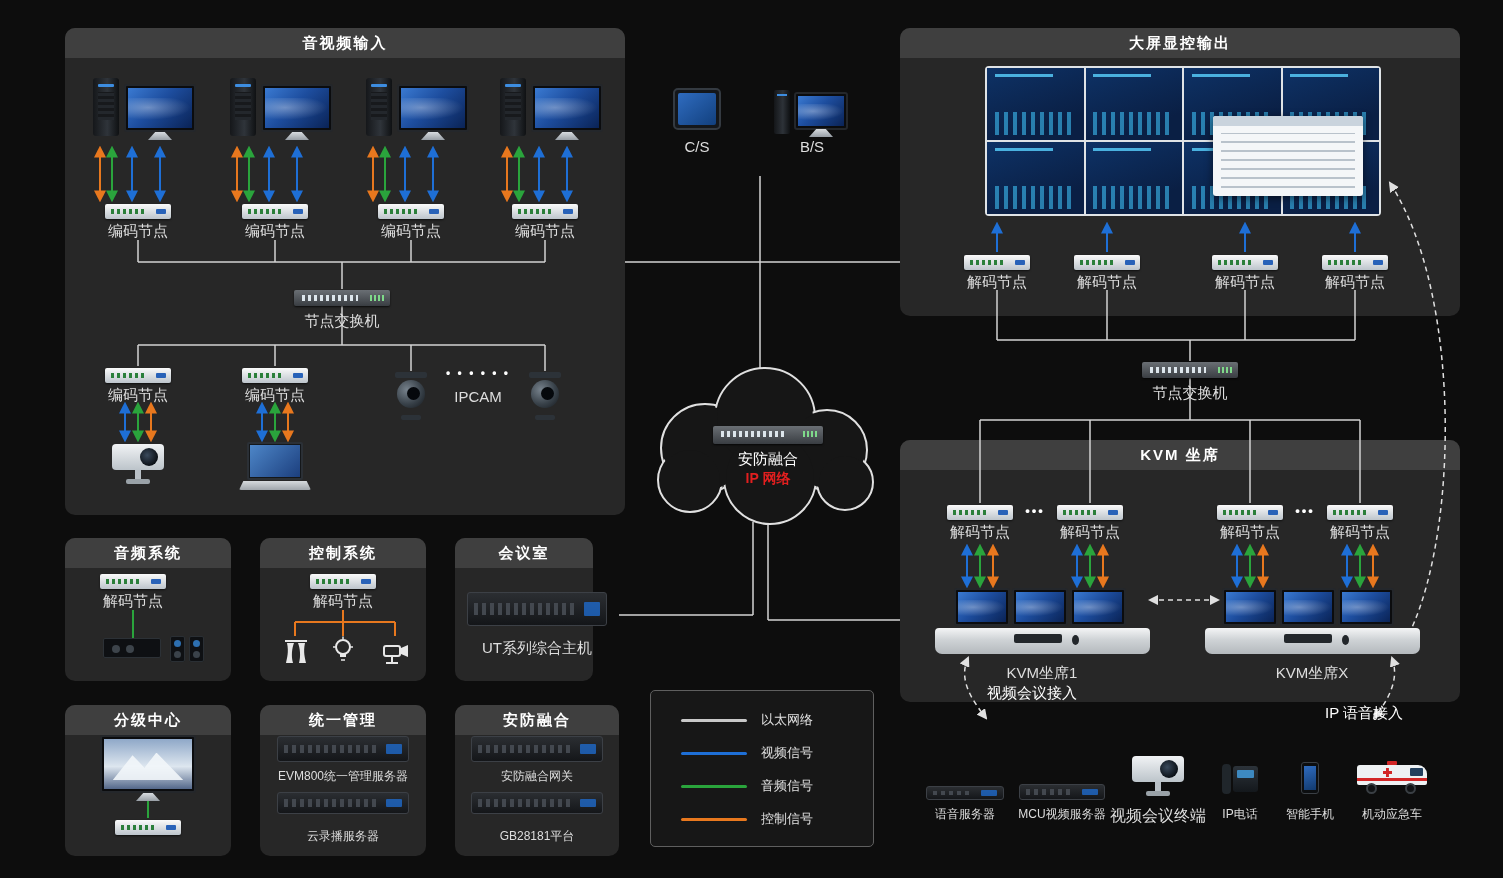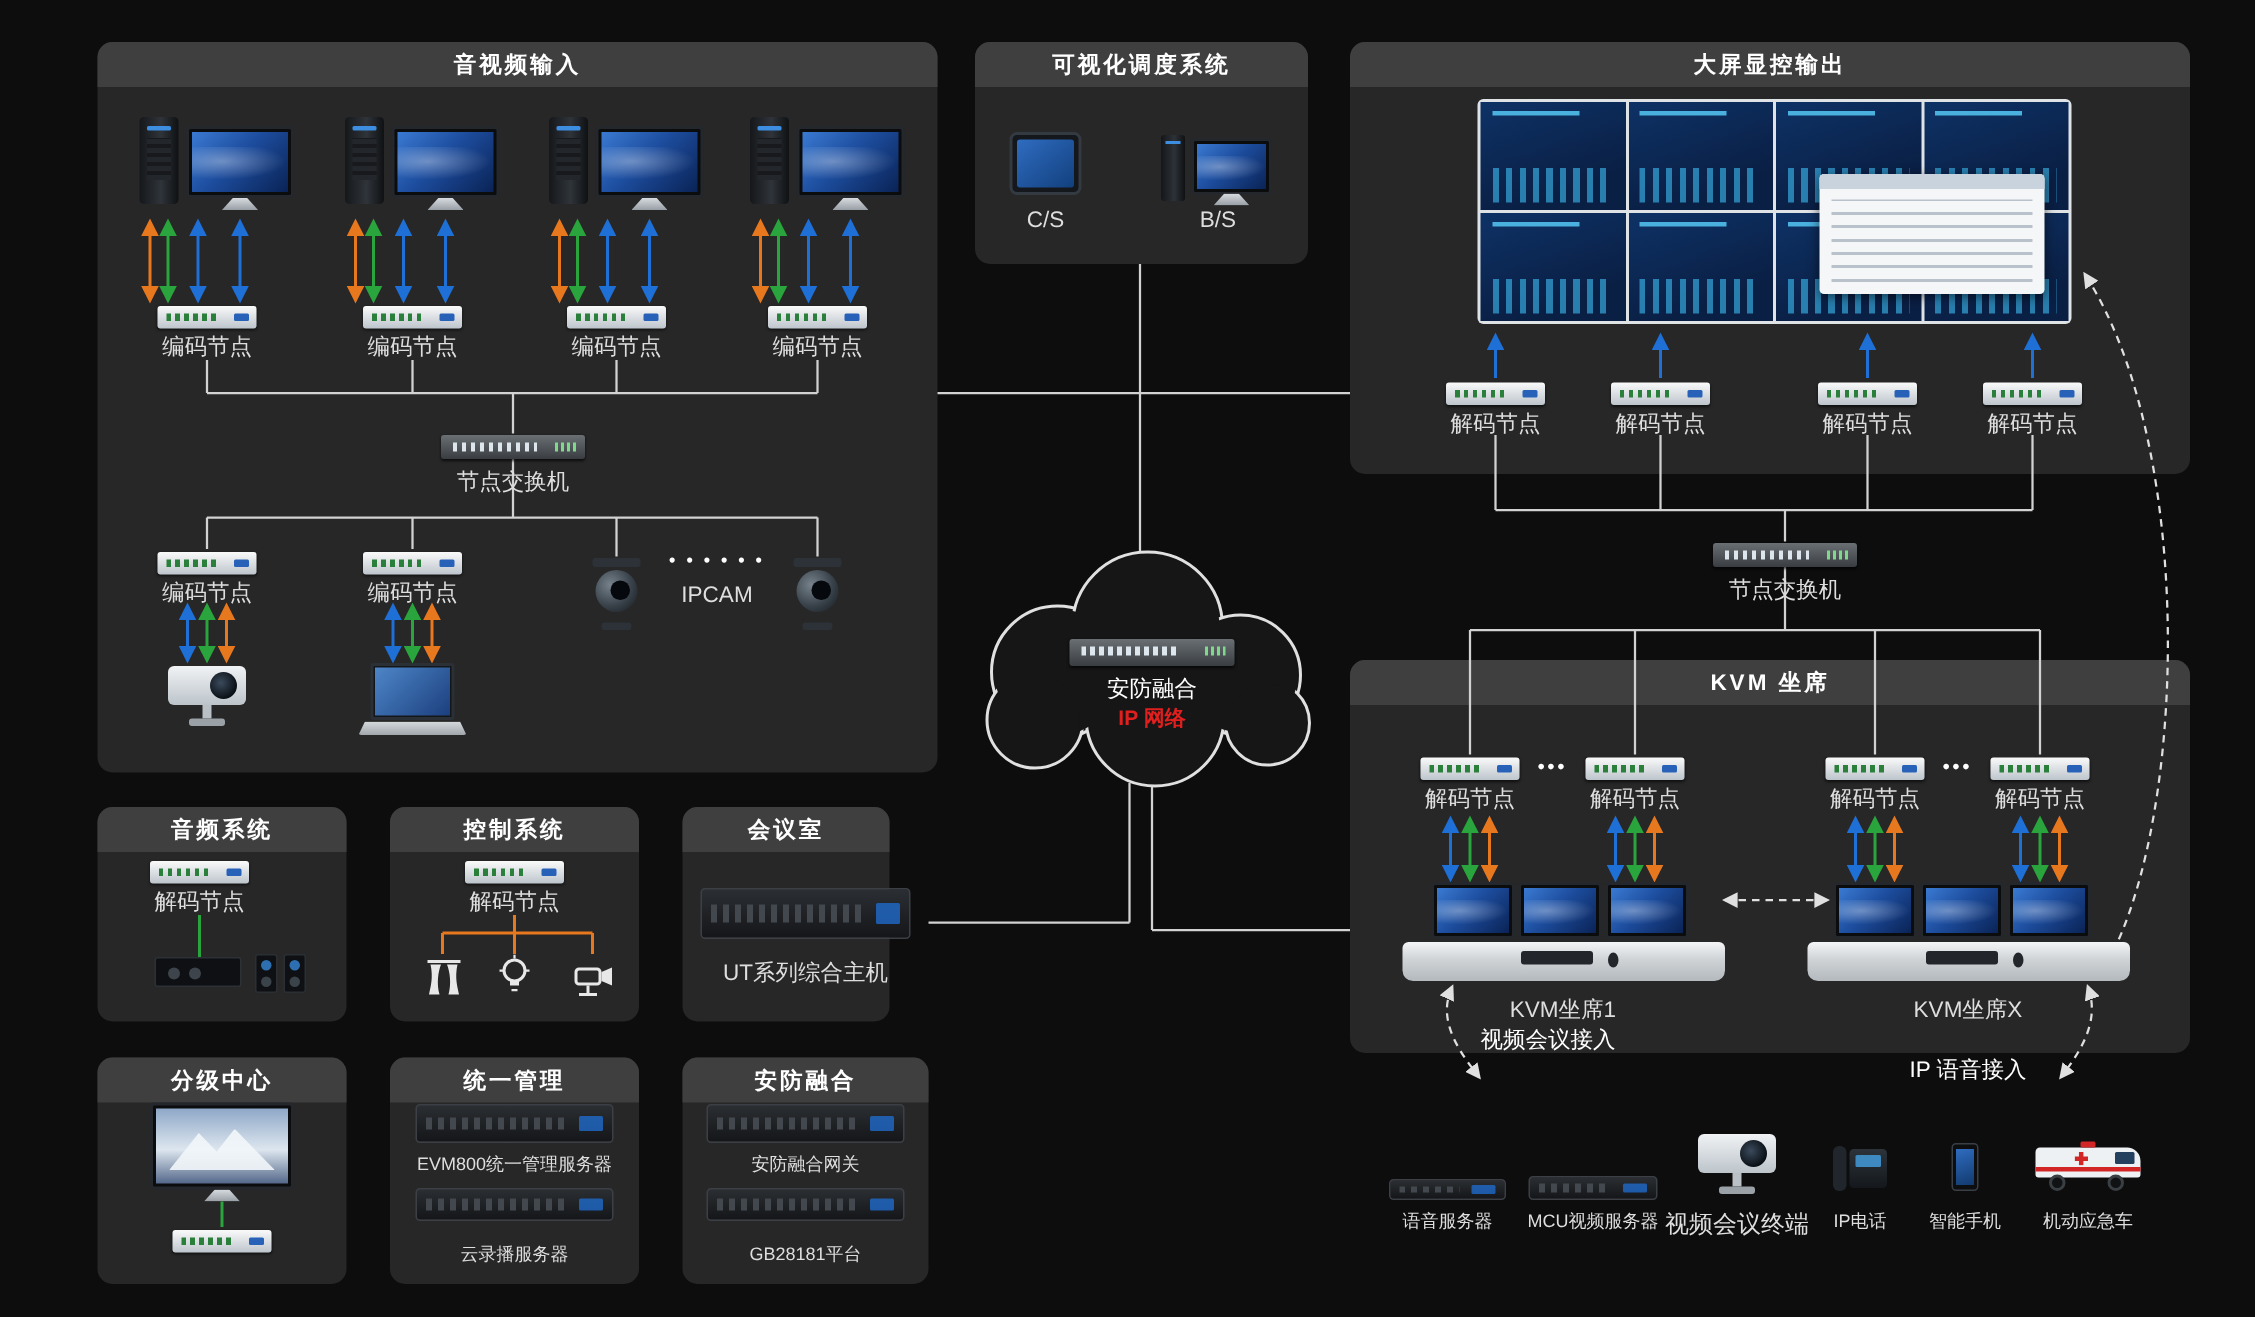--- a/index.html
+++ b/index.html
@@ -130,25 +130,20 @@
 </head>
 <body>
 
 <div class="stage">
 
   <div class="panel" style="left:65px;top:28px;width:560px;height:487px">
     <div class="panel-header">
         <span>音视频输入</span>
       </div>
   </div>
-  <div class="panel" style="left:650px;top:28px;width:222px;height:148px">
-    <div class="panel-header">
-        <span>可视化调度系统</span>
-      </div>
-  </div>
   <div class="panel" style="left:900px;top:28px;width:560px;height:288px">
     <div class="panel-header">
         <span>大屏显控输出</span>
       </div>
   </div>
   <div class="panel" style="left:900px;top:440px;width:560px;height:262px">
     <div class="panel-header">
         <span>KVM 坐席</span>
       </div>
   </div>
@@ -174,20 +169,38 @@
   </div>
   <div class="panel" style="left:260px;top:705px;width:166px;height:151px">
     <div class="panel-header">
         <span>统一管理</span>
       </div>
   </div>
   <div class="panel" style="left:455px;top:705px;width:164px;height:151px">
     <div class="panel-header">
         <span>安防融合</span>
       </div>
+  </div>
+  <div class="legend-box" style="left:650px;top:690px;width:222px;height:155px">
+    <div class="legend-row" style="left:30px;top:20px">
+      <span class="legend-line lg-eth"></span>
+      <span class="legend-label">以太网络</span>
+    </div>
+    <div class="legend-row" style="left:30px;top:53px">
+      <span class="legend-line lg-vid"></span>
+      <span class="legend-label">视频信号</span>
+    </div>
+    <div class="legend-row" style="left:30px;top:86px">
+      <span class="legend-line lg-aud"></span>
+      <span class="legend-label">音频信号</span>
+    </div>
+    <div class="legend-row" style="left:30px;top:119px">
+      <span class="legend-line lg-ctl"></span>
+      <span class="legend-label">控制信号</span>
+    </div>
   </div>
 
   <svg class="wires" width="1503" height="878">
     <defs>
       <marker id="mw" viewBox="0 0 10 10" refX="8" refY="5" markerWidth="7" markerHeight="7" orient="auto-start-reverse">
           <path d="M0 0 L10 5 L0 10 z" fill="#e0e0e0"></path>
         </marker>
       <marker id="mb" viewBox="0 0 10 10" refX="8" refY="5" markerWidth="6" markerHeight="6" orient="auto-start-reverse">
           <path d="M0 0 L10 5 L0 10 z" fill="#1e6fd6"></path>
         </marker>
@@ -418,21 +431,21 @@
     </div>
   <div class="dev monitor mon-s" style="left:1338px;top:588px">
       <span class="scr"></span>
     </div>
   <div class="dev desk" style="left:1205px;top:628px;width:215px"></div>
   <div class="dev kbd" style="left:1284px;top:634px"></div>
   <div class="dev mouse" style="left:1342px;top:635px"></div>
   <div class="lbl" style="left:1312px;top:664px">KVM坐席X</div>
 
   <div class="lbl b" style="left:1032px;top:684px">视频会议接入</div>
-  <div class="lbl b" style="left:1312px;top:704px">IP 语音接入</div>
+  <div class="lbl b" style="left:1364px;top:704px">IP 语音接入</div>
 
   <div class="dev rack cx" style="left:965px;top:786px;width:78px;height:14px"></div>
   <div class="lbl" style="left:965px;top:806px;font-size:12px">语音服务器</div>
   <div class="dev rack cx" style="left:1062px;top:784px;width:86px;height:16px"></div>
   <div class="lbl" style="left:1062px;top:806px;font-size:12px">MCU视频服务器</div>
   <div class="dev conf-cam" style="left:1132px;top:756px">
       <span class="body"></span>
       <span class="lens"></span>
       <span class="neck"></span>
       <span class="base"></span>

